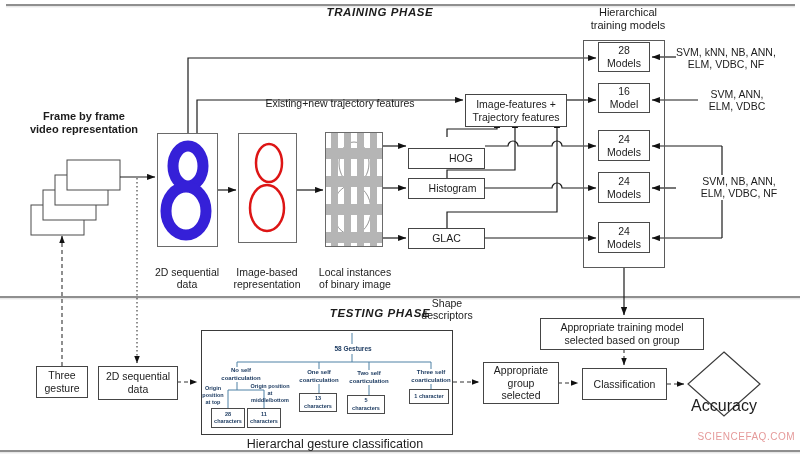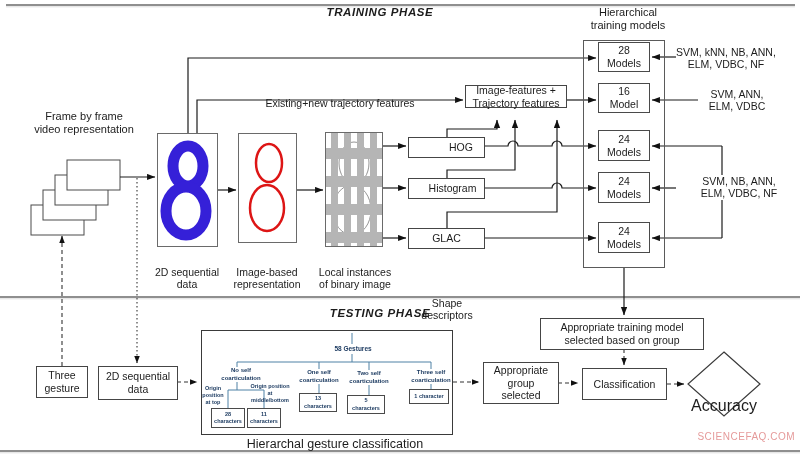--- a/index.html
+++ b/index.html
@@ -103,21 +103,21 @@
     <polygon points="724,352 760,384 724,416 688,384" fill="#ffffff" stroke="#3a3a3a" stroke-width="1.2"></polygon>
   </svg>
 
   <div class="abs phase" style="left:300px;top:6px;width:160px;">TRAINING PHASE</div>
 
   <div class="abs lbl" style="left:570px;top:6px;width:116px;font-size:11px;">Hierarchical
 training models</div>
 
   <div class="abs lbl" style="left:225px;top:61px;width:230px;margin-top:36px;">Existing+new trajectory features</div>
 
-  <div class="abs lbl" style="left:10px;top:110px;width:148px;font-size:11px;">Frame by frame
+  <div class="abs lbl" style="left:10px;top:110px;width:148px;font-size:11px;font-weight:bold;">Frame by frame
 video representation</div>
 
   <div class="abs imgbox" style="left:157px;top:133px;width:61px;height:114px;">
     <svg width="59" height="112" viewBox="0 0 59 112">
       <ellipse cx="30" cy="32" rx="15" ry="20" fill="none" stroke="#3520d8" stroke-width="11"></ellipse>
       <ellipse cx="28" cy="77" rx="20" ry="24" fill="none" stroke="#3520d8" stroke-width="11"></ellipse>
     </svg>
   </div>
 
   <div class="abs imgbox" style="left:238px;top:133px;width:59px;height:110px;">
@@ -146,25 +146,25 @@
 
   <div class="abs lbl" style="left:143px;top:266px;width:88px;">2D sequential
 data</div>
   <div class="abs lbl" style="left:224px;top:266px;width:86px;">Image-based
 representation</div>
   <div class="abs lbl" style="left:312px;top:266px;width:86px;">Local instances
 of binary image</div>
   <div class="abs lbl" style="left:404px;top:266px;width:86px;margin-top:31px;">Shape
 descriptors</div>
 
-  <div class="abs bx" style="left:408px;top:137px;width:77px;height:21px;padding-left:29px;">HOG</div>
+  <div class="abs bx" style="left:408px;top:148px;width:77px;height:21px;padding-left:29px;">HOG</div>
   <div class="abs bx" style="left:408px;top:178px;width:77px;height:21px;padding-left:12px;">Histogram</div>
   <div class="abs bx" style="left:408px;top:228px;width:77px;height:21px;">GLAC</div>
 
-  <div class="abs bx" style="left:465px;top:85px;width:102px;height:23px;">Image-features +
+  <div class="abs bx" style="left:465px;top:94px;width:102px;height:33px;">Image-features +
 Trajectory features</div>
 
   <div class="abs panel" style="left:583px;top:40px;width:82px;height:228px;"></div>
 
   <div class="abs modelbx" style="left:598px;top:42px;width:52px;height:30px;">
     <span>28</span>
     <span>Models</span>
   </div>
   <div class="abs modelbx" style="left:598px;top:83px;width:52px;height:30px;">
     <span>16</span>

